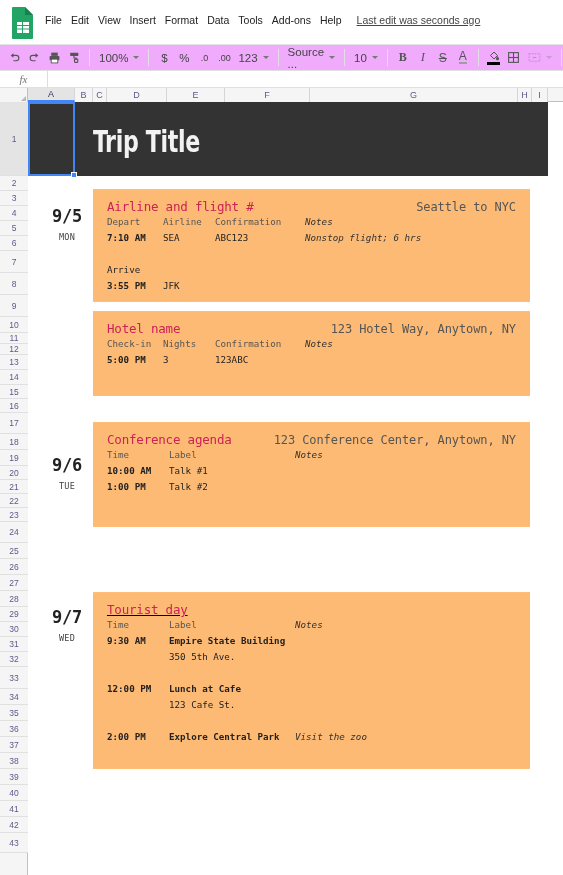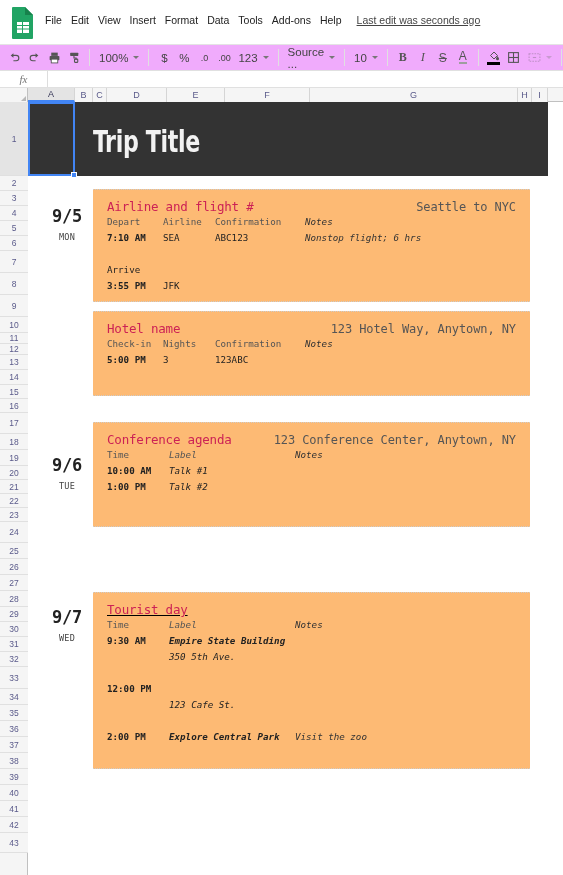--- a/index.html
+++ b/index.html
@@ -330,21 +330,21 @@
   .trow .c-b    { width: 52px; flex: 0 0 auto; }
   .trow .c-c    { width: 90px; flex: 0 0 auto; }
   .trow .c-n    { flex: 1 1 auto; }
   .hdr { color: #555555; }
   .bold { font-weight: bold; }
   .ital { font-style: italic; color: #333333; }
   .trow.spacer { height: 16px; }
 
   
   .tbl.agenda .c-time { width: 62px; }
-  .tbl.agenda .c-b { width: 126px; font-style: italic; }
+  .tbl.agenda .c-b { width: 126px; }
 </style>
 </head>
 <body>
 
 <div class="titlebar">
   <div class="sheets-logo">
     <svg width="26" height="34" viewBox="0 0 26 34">
       <path d="M3 1 h12 l8 8 v23 a1 1 0 0 1 -1 1 H3 a1 1 0 0 1 -1 -1 V2 a1 1 0 0 1 1 -1z" fill="#21a464"></path>
       <path d="M15 1 l8 8 h-8z" fill="#17824c"></path>
       <rect x="7" y="16" width="12" height="11" fill="#ffffff"></rect>
@@ -679,20 +679,21 @@
                 <div class="c-n ital"></div>
               </div>
               <div class="trow">
                 <div class="c-time bold"></div>
                 <div class="c-b">350 5th Ave.</div>
                 <div class="c-n ital"></div>
               </div>
               <div class="trow spacer"></div>
               <div class="trow">
                 <div class="c-time bold">12:00 PM</div>
+                <div class="c-b bold">Lunch at Cafe</div>
                 <div class="c-n ital"></div>
               </div>
               <div class="trow">
                 <div class="c-time bold"></div>
                 <div class="c-b">123 Cafe St.</div>
                 <div class="c-n ital"></div>
               </div>
               <div class="trow spacer"></div>
               <div class="trow">
                 <div class="c-time bold">2:00 PM</div>

